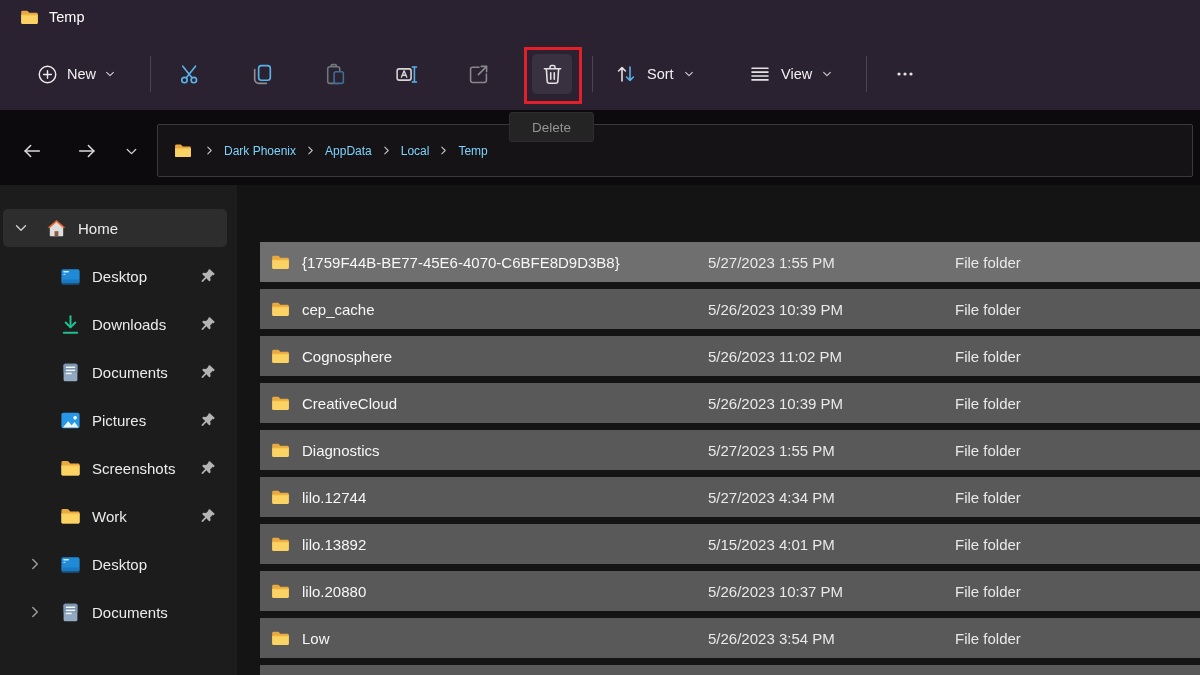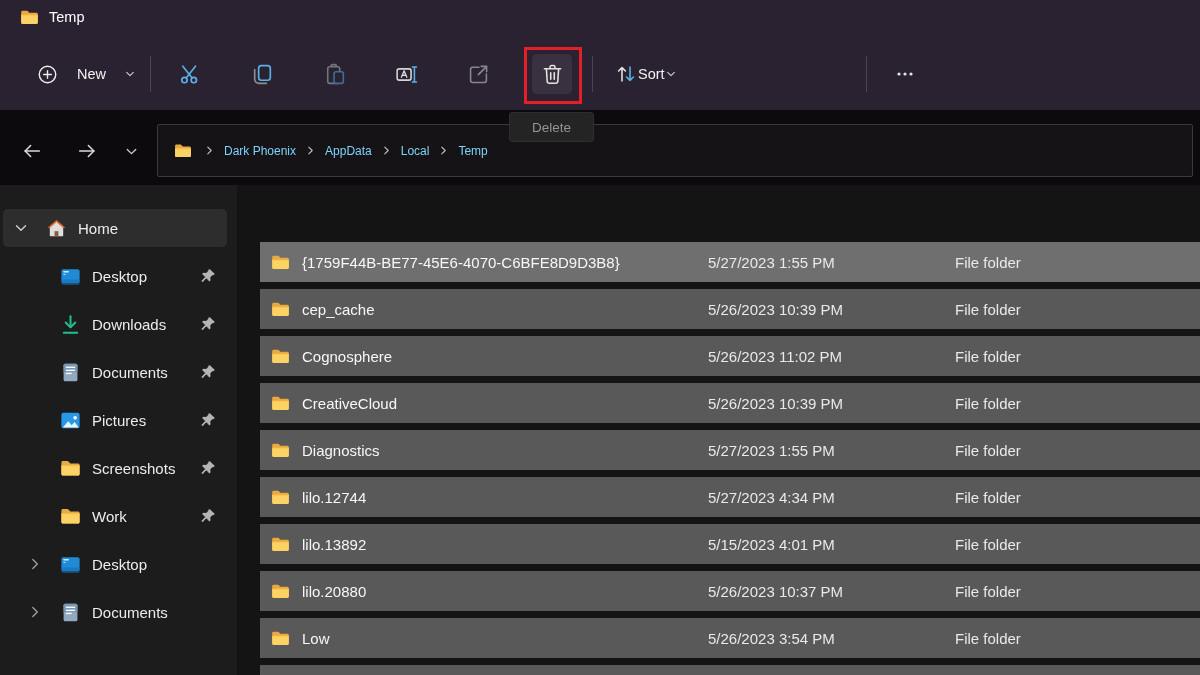--- a/index.html
+++ b/index.html
@@ -9,33 +9,33 @@
   .icon svg{display:block;width:100%;height:100%}
   .app{position:absolute;left:0;top:0;width:1200px;height:675px}
 
   
   .titlebar{position:absolute;left:0;top:0;right:0;height:37px;background:var(--titlebar-bg,#2a2231)}
   .tb-folder{position:absolute;left:18px;top:7px;width:23px;height:21px}
   .tb-title{position:absolute;left:49px;top:9px;font-size:14.5px;color:#fff}
 
   
   .toolbar{position:absolute;left:0;top:37px;right:0;height:73px;background:var(--titlebar-bg,#2a2231)}
-  .new-btn{position:absolute;left:24px;top:15px;height:44px;display:flex;align-items:center;gap:18px;
+  .new-btn{position:absolute;left:24px;top:15px;height:44px;display:flex;align-items:center;gap:8px;
     padding:0 12px;border-radius:5px;cursor:default}
   .new-plus{width:23px;height:23px}
   .new-label{font-size:14.5px;color:#f2f2f2}
   .small-chev{width:12px;height:12px}
   .tb-sep{position:absolute;top:19px;height:36px;width:1px;background:#4b4452}
   .tool-btn{position:absolute;top:17px;width:40px;height:40px;border-radius:5px;
     display:flex;align-items:center;justify-content:center}
   .tool-btn .icon{width:25px;height:25px}
   .tool-btn.hovered{background:rgba(255,255,255,.07)}
   .delete-highlight{position:absolute;left:524px;top:10px;width:58px;height:57px;
     border:3px solid var(--highlight-red,#e3202a);z-index:6;pointer-events:none}
-  .labeled-btn{position:absolute;top:17px;height:40px;display:flex;align-items:center;
+  .labeled-btn{position:absolute;top:17px;height:40px;display:flex;align-items:center;gap:9px;
     padding:0 10px;border-radius:5px}
   .labeled-btn .main-ico{width:24px;height:24px}
   .labeled-btn .lbl{font-size:14.5px;color:#f2f2f2}
   .more-btn{position:absolute;left:884px;top:17px;width:42px;height:40px;border-radius:5px;
     display:flex;align-items:center;justify-content:center}
   .more-btn .icon{width:24px;height:24px}
 
   
   .tooltip{position:absolute;left:509px;top:112px;width:85px;height:30px;background:#242424;
     border:1px solid #2e2e2e;border-radius:3px;display:flex;align-items:center;justify-content:center;
@@ -186,20 +186,33 @@
             <path d="M16 5v13.4M12.6 15l3.4 3.4L19.4 15" stroke="#58b2e8" stroke-width="1.6"></path>
           </svg>
         </span>
       <span class="lbl">Sort</span>
       <span class="icon small-chev">
           <svg viewBox="0 0 16 16" fill="none" stroke="#cfcfcf" stroke-width="1.4" stroke-linecap="round" stroke-linejoin="round">
             <path d="M3.5 5.8 8 10.3l4.5-4.5"></path>
           </svg>
         </span>
     </div>
+    <div class="labeled-btn" style="left:738px">
+      <span class="icon main-ico">
+          <svg viewBox="0 0 24 24" fill="none" stroke="#e3e3e3" stroke-width="1.6" stroke-linecap="round">
+            <path d="M4 6.2h16M4 10.1h16M4 14h16M4 17.9h16"></path>
+          </svg>
+        </span>
+      <span class="lbl">View</span>
+      <span class="icon small-chev">
+          <svg viewBox="0 0 16 16" fill="none" stroke="#cfcfcf" stroke-width="1.4" stroke-linecap="round" stroke-linejoin="round">
+            <path d="M3.5 5.8 8 10.3l4.5-4.5"></path>
+          </svg>
+        </span>
+    </div>
     <div class="tb-sep" style="left:866px"></div>
     <div class="more-btn">
       <span class="icon">
           <svg viewBox="0 0 24 24" fill="#e3e3e3">
             <circle cx="6" cy="12" r="1.6"></circle>
             <circle cx="12" cy="12" r="1.6"></circle>
             <circle cx="18" cy="12" r="1.6"></circle>
           </svg>
         </span>
     </div>

